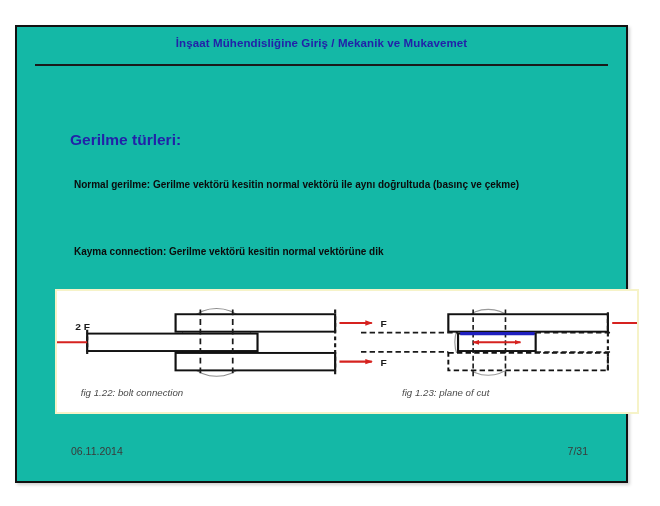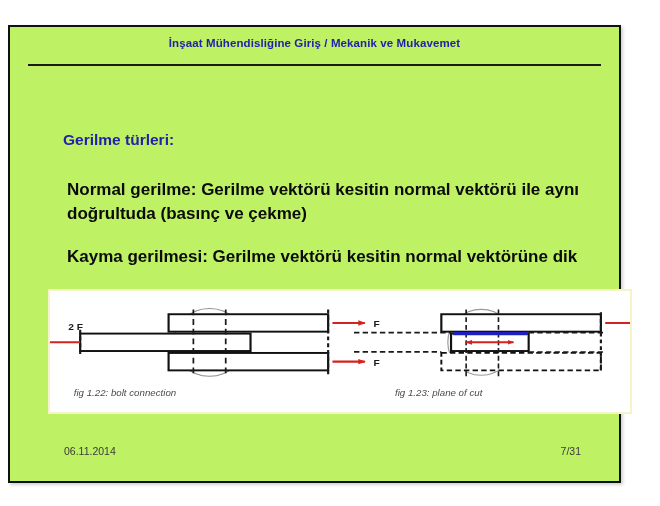--- a/index.html
+++ b/index.html
@@ -16,25 +16,25 @@
 
   .slide-outer {
     position: absolute;
     left: 0; top: 0;
     width: 660px; height: 506px;
     background: #ffffff;
   }
 
   .slide {
     position: absolute;
-    left: 8px;
+    left: 15px;
     top: 25px;
     width: 613px;
     height: 458px;
-    background: #bef264;
+    background: #14b8a6;
     border: 2px solid #111111;
     box-sizing: border-box;
     box-shadow: 2px 2px 3px rgba(0,0,0,0.18);
   }
 
   
   .header {
     position: absolute;
     left: 0; top: 0;
     width: 100%;
@@ -70,21 +70,21 @@
     position: absolute;
     left: 53px;
     top: 60px;
     color: #2222a8;
     font-size: 15.5px;
     font-weight: bold;
   }
   .para {
     position: absolute;
     color: #0b0b0b;
-    font-size: 17px;
+    font-size: 10px;
     font-weight: bold;
     line-height: 1.42;
   }
   .para-normal {
     left: 57px;
     top: 107px;
     width: 520px;
   }
   .para-shear {
     left: 57px;
@@ -145,21 +145,21 @@
       <div class="header-title">İnşaat Mühendisliğine Giriş / Mekanik ve Mukavemet</div>
       <div class="header-rule"></div>
     </div>
 
     <div class="content">
 
       <div class="section-heading">Gerilme türleri:</div>
 
       <div class="para para-normal">Normal gerilme: Gerilme vektörü kesitin normal vektörü ile aynı doğrultuda (basınç ve çekme)</div>
 
-      <div class="para para-shear">Kayma gerilmesi: Gerilme vektörü kesitin normal vektörüne dik</div>
+      <div class="para para-shear">Kayma connection: Gerilme vektörü kesitin normal vektörüne dik</div>
     </div>
 
     <div class="figure-panel">
       <svg class="figure-svg" viewBox="0 0 538 125" preserveAspectRatio="none">
 
         <defs>
           <marker id="arrowRed" markerWidth="7" markerHeight="7" refX="6" refY="3.2" orient="auto" markerUnits="userSpaceOnUse">
             <path d="M0,0.4 L7,3.2 L0,6 z" fill="#d6221f"></path>
           </marker>
           <marker id="arrowRedStart" markerWidth="7" markerHeight="7" refX="1" refY="3.2" orient="auto" markerUnits="userSpaceOnUse">

